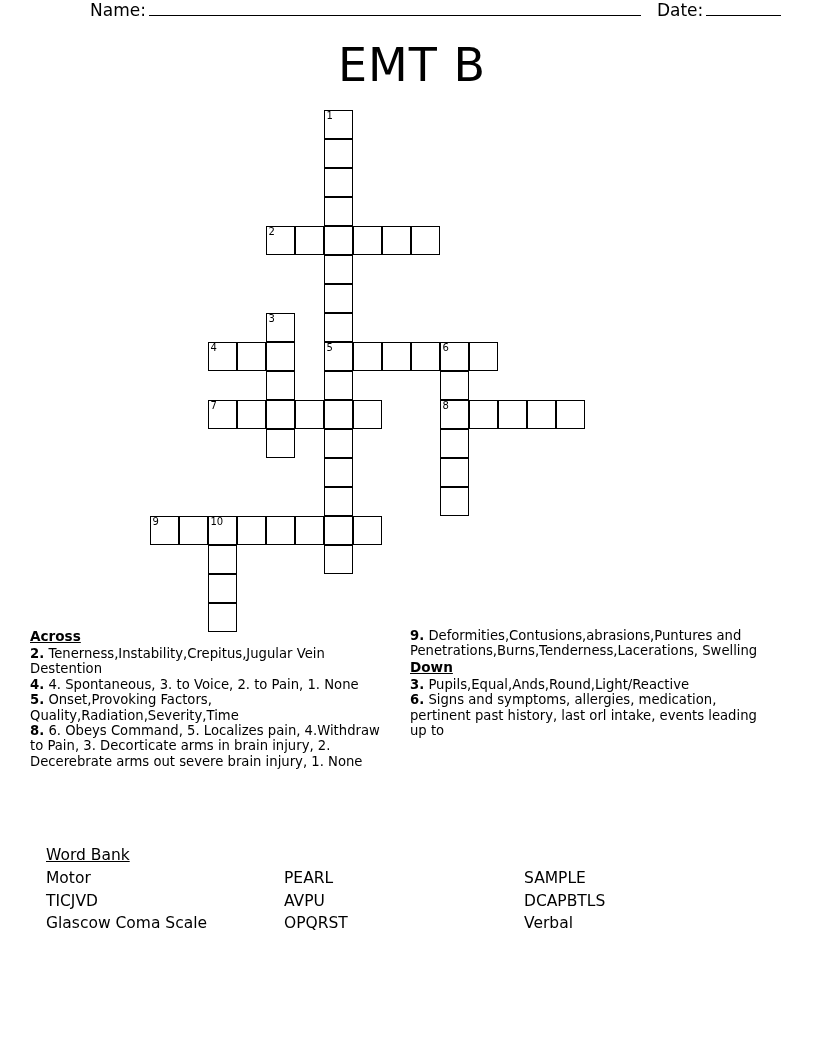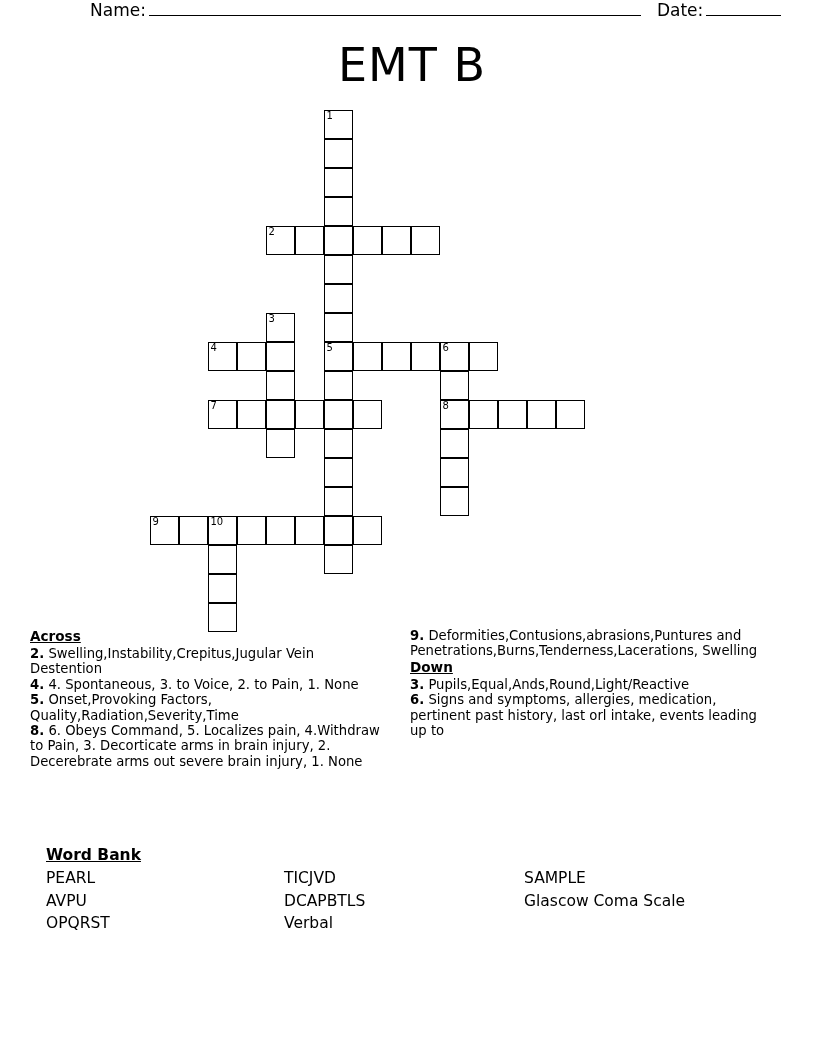--- a/index.html
+++ b/index.html
@@ -109,21 +109,21 @@
   .clue-text { font-weight: normal; }
 
   
   .word-bank {
     position: absolute;
     left: 46px;
     top: 845px;
     width: 724px;
   }
   .wb-heading {
-    font-weight: bold;
+    font-weight: normal;
     text-decoration: underline;
     font-size: 15.5px;
     line-height: 20px;
     display: block;
     margin-bottom: 2px;
   }
   .wb-grid {
     display: grid;
     grid-template-columns: 238px 240px 240px;
     font-size: 15.5px;
@@ -221,44 +221,45 @@
     <div class="xw-cell" style="left: 353px; top: 516px; width: 29px; height: 29px;"></div>
     <div class="xw-cell" style="left: 208px; top: 545px; width: 29px; height: 29px;"></div>
     <div class="xw-cell" style="left: 324px; top: 545px; width: 29px; height: 29px;"></div>
     <div class="xw-cell" style="left: 208px; top: 574px; width: 29px; height: 29px;"></div>
     <div class="xw-cell" style="left: 208px; top: 603px; width: 29px; height: 29px;"></div>
   </div>
 
 <div class="clues clues-across">
   <span class="clue-heading">Across</span>
   <div id="across-list">
-      <span class="clue-item"><span class="clue-num">2.</span><span class="clue-text"> Swelling,Instability,Crepitus,Jugular Vein Destention</span></span>
+      <span class="clue-item"><span class="clue-num">2.</span><span class="clue-text"> Tenerness,Instability,Crepitus,Jugular Vein Destention</span></span>
       <span class="clue-item"><span class="clue-num">4.</span><span class="clue-text"> 4. Spontaneous, 3. to Voice, 2. to Pain, 1. None</span></span>
       <span class="clue-item"><span class="clue-num">5.</span><span class="clue-text"> Onset,Provoking Factors, Quality,Radiation,Severity,Time</span></span>
       <span class="clue-item"><span class="clue-num">8.</span><span class="clue-text"> 6. Obeys Command, 5. Localizes pain, 4.Withdraw to Pain, 3. Decorticate arms in brain injury, 2. Decerebrate arms out severe brain injury, 1. None</span></span>
     </div>
 </div>
 
 <div class="clues clues-down">
   <div id="down-pre-list">
       <span class="clue-item"><span class="clue-num">9.</span><span class="clue-text"> Deformities,Contusions,abrasions,Puntures and Penetrations,Burns,Tenderness,Lacerations, Swelling</span></span>
     </div>
   <span class="clue-heading">Down</span>
   <div id="down-list">
       <span class="clue-item"><span class="clue-num">3.</span><span class="clue-text"> Pupils,Equal,Ands,Round,Light/Reactive</span></span>
       <span class="clue-item"><span class="clue-num">6.</span><span class="clue-text"> Signs and symptoms, allergies, medication, pertinent past history, last orl intake, events leading up to</span></span>
     </div>
 </div>
 
 <div class="word-bank">
   <span class="wb-heading">Word Bank</span>
   <div class="wb-grid" id="word-bank-grid">
+      <span class="wb-item">Motor</span>
       <span class="wb-item">PEARL</span>
+      <span class="wb-item">SAMPLE</span>
       <span class="wb-item">TICJVD</span>
-      <span class="wb-item">SAMPLE</span>
       <span class="wb-item">AVPU</span>
       <span class="wb-item">DCAPBTLS</span>
       <span class="wb-item">Glascow Coma Scale</span>
       <span class="wb-item">OPQRST</span>
       <span class="wb-item">Verbal</span>
       <span class="wb-item"></span>
       <span class="wb-item"></span>
     </div>
 </div>
 

